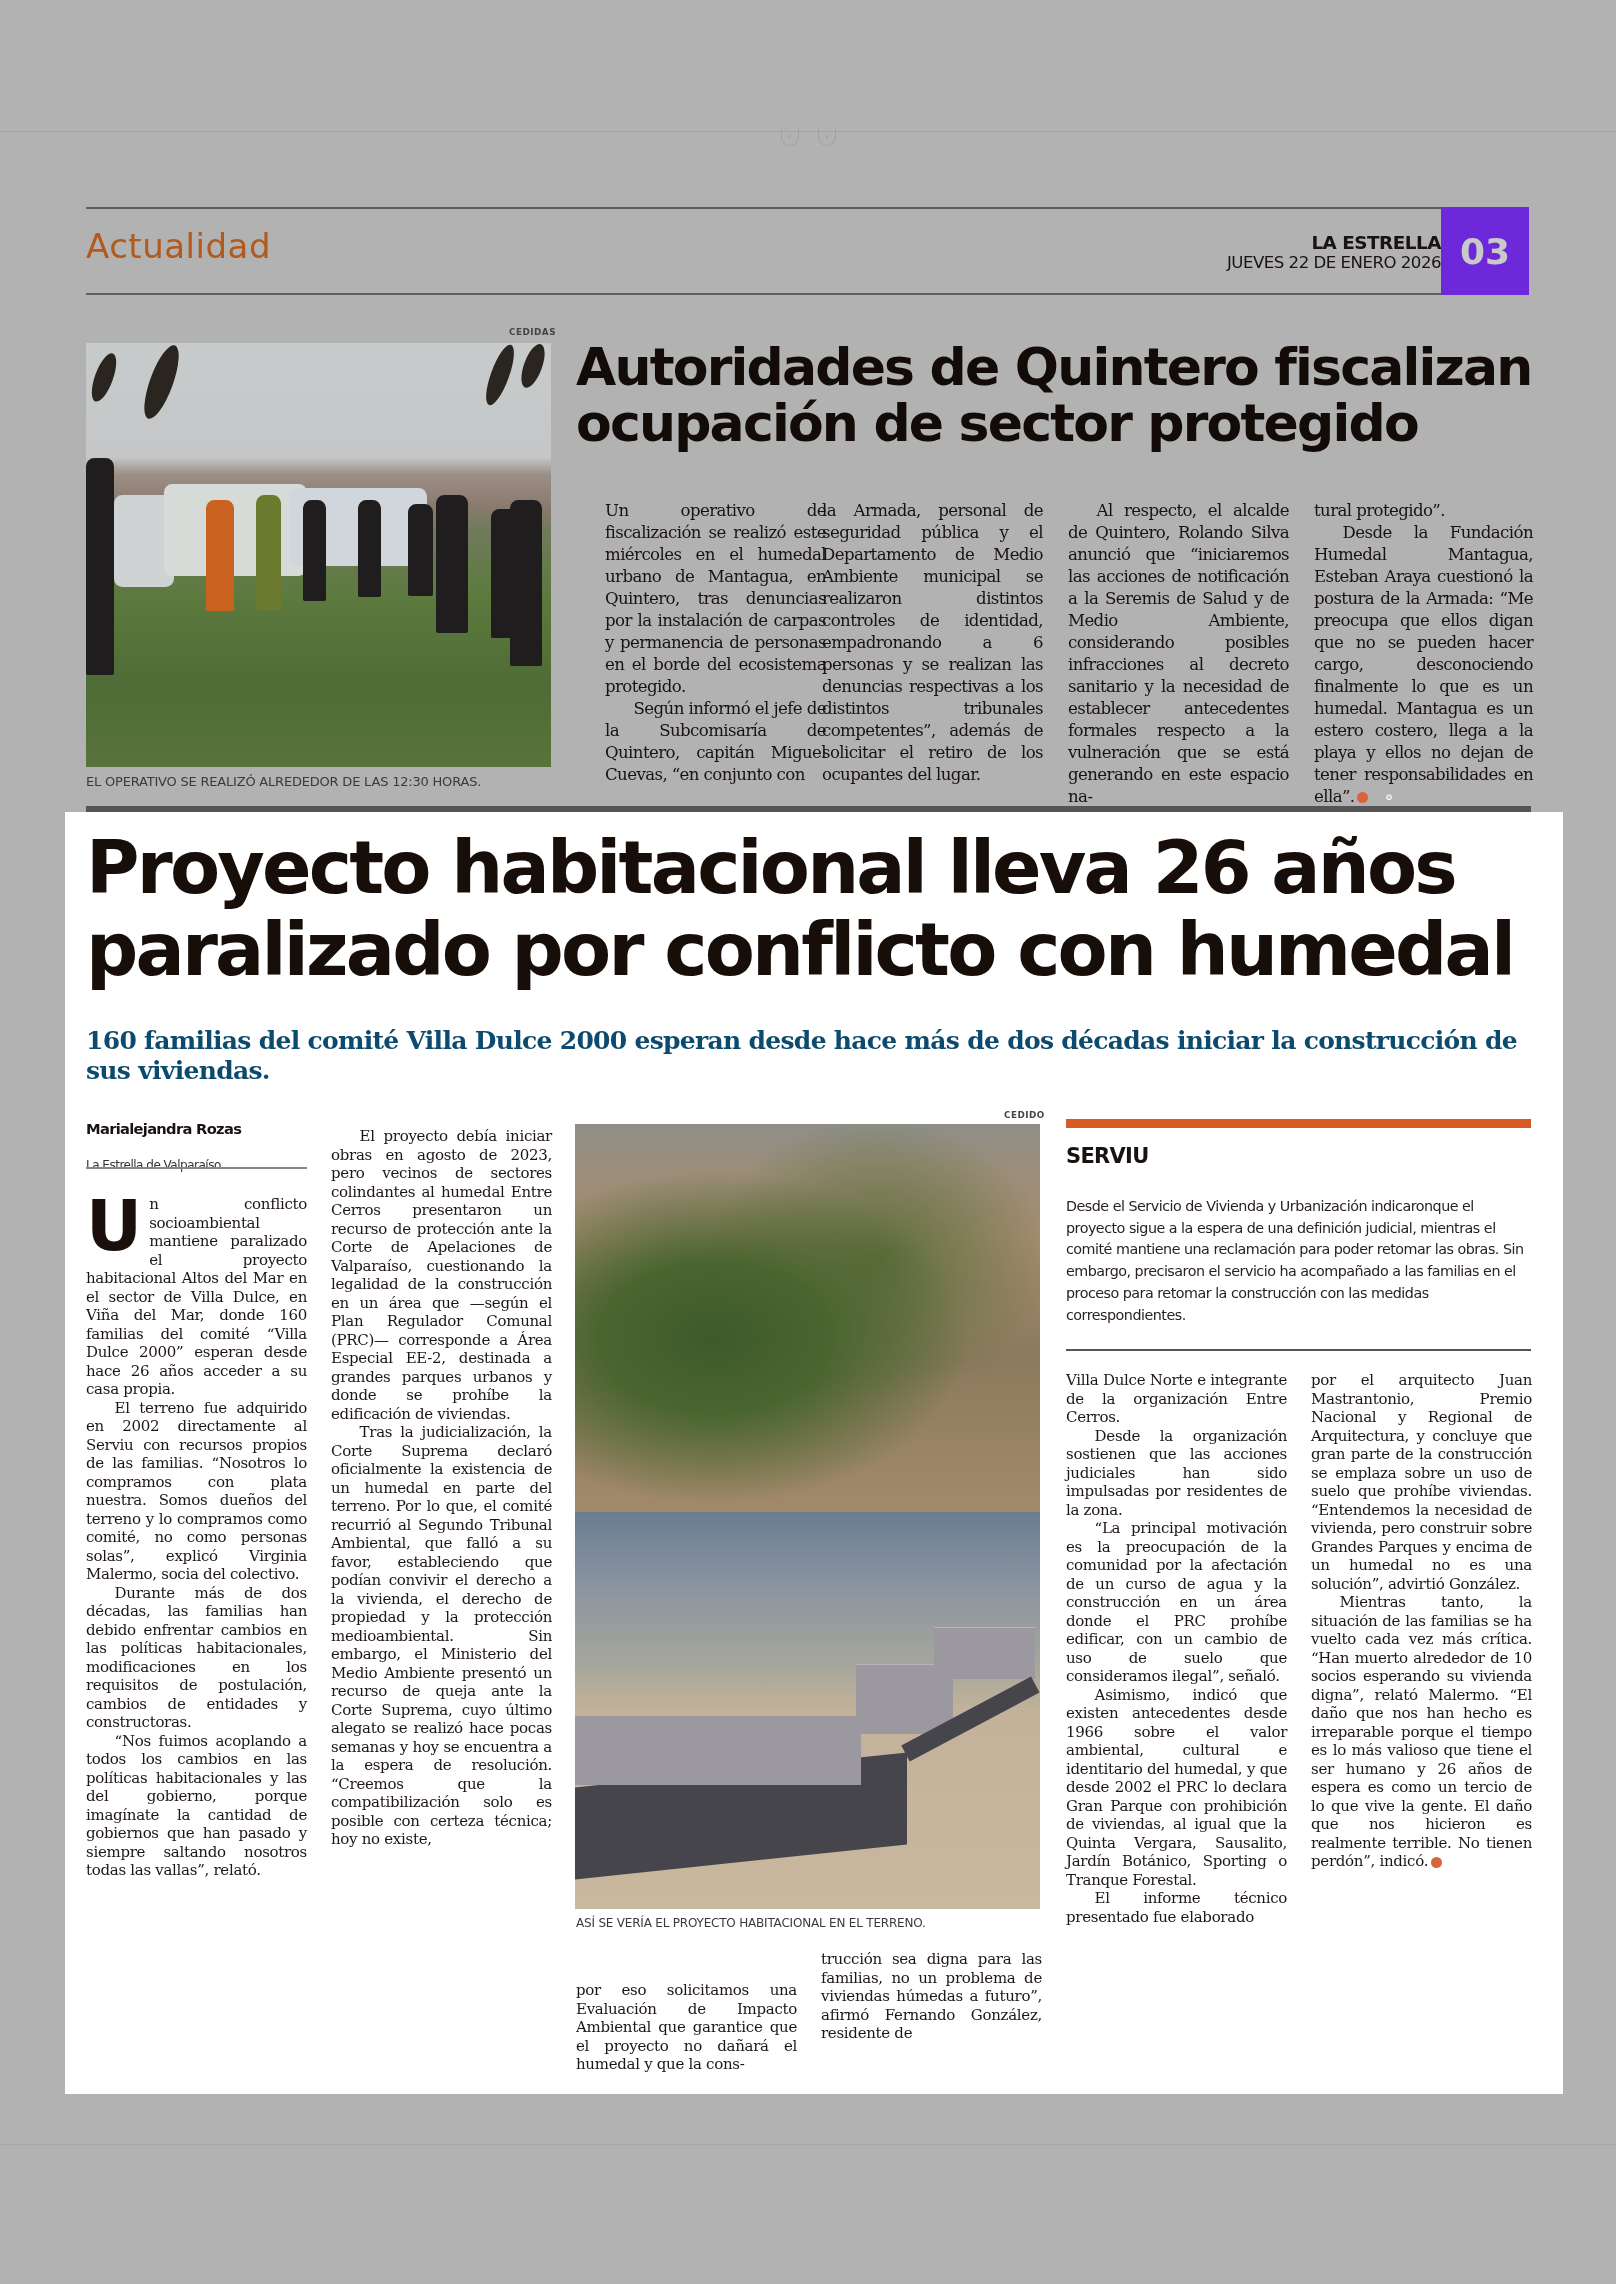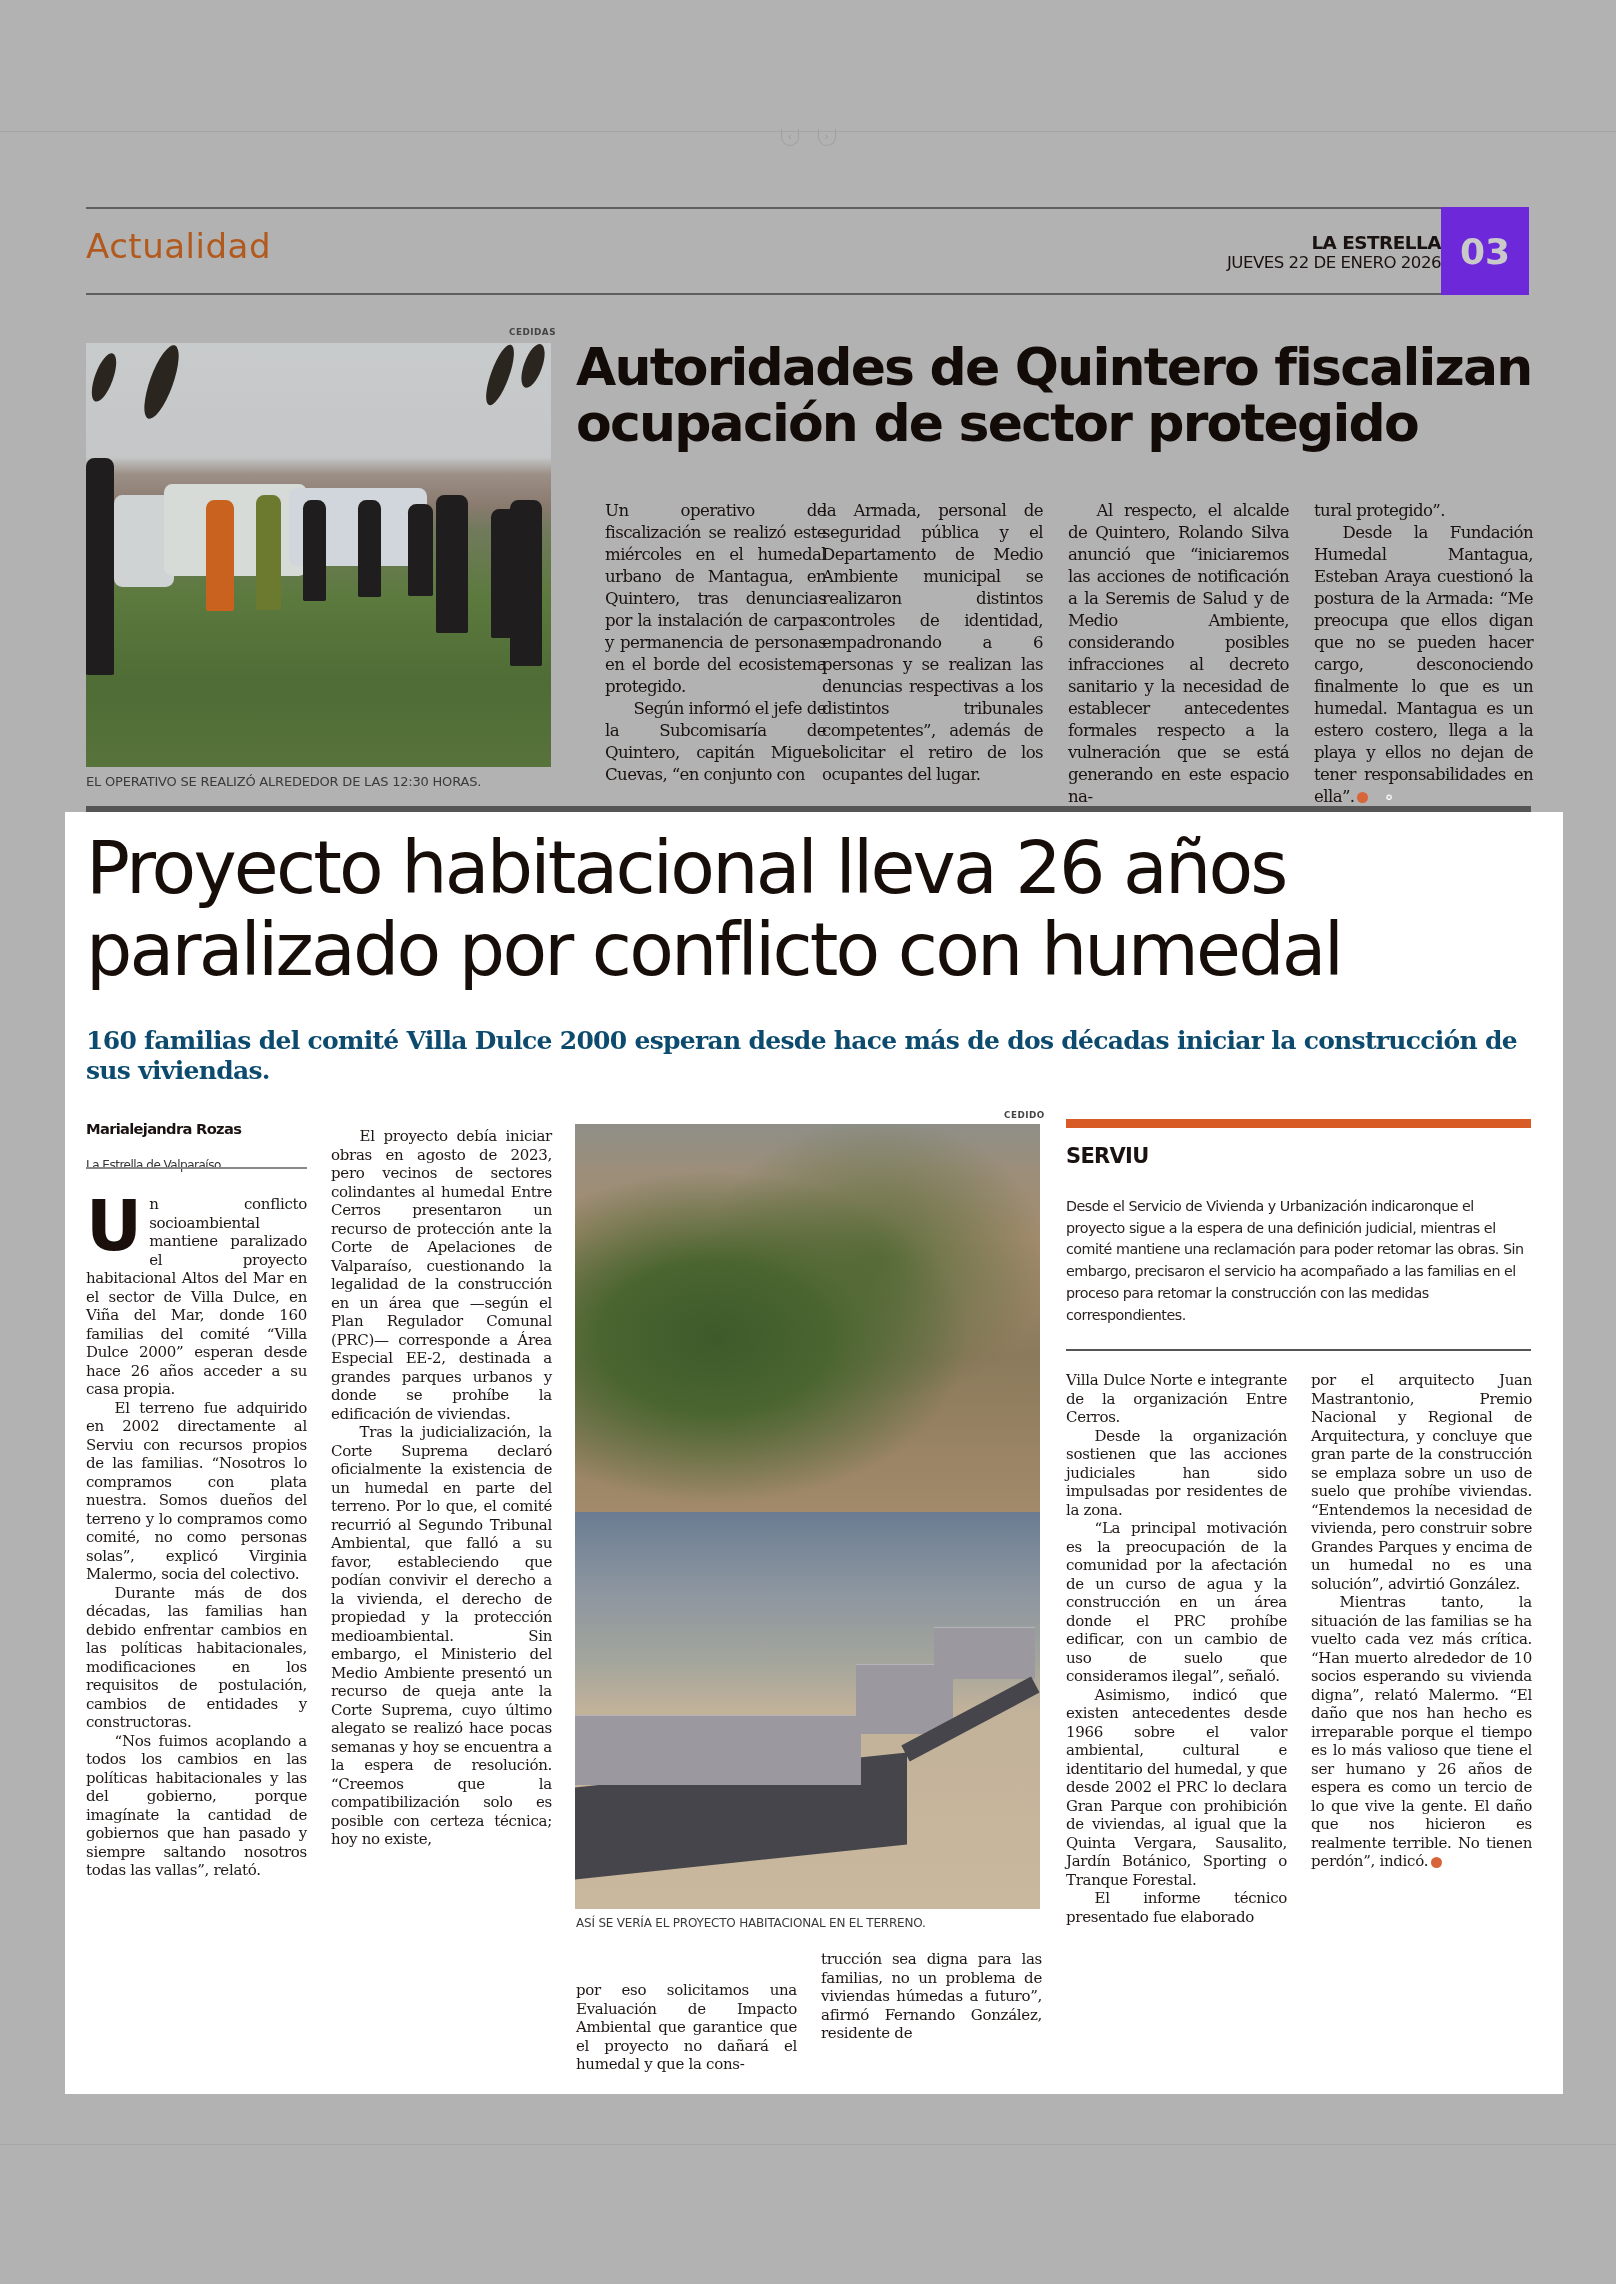--- a/index.html
+++ b/index.html
@@ -39,21 +39,21 @@
   .caption { font-family:"DejaVu Sans", sans-serif; font-size:13px; color:#3a3a3a; letter-spacing:-0.2px; }
   .headline1 { left:576px; top:339px; width:967px; font-family:"DejaVu Sans", sans-serif; font-weight:bold; font-size:52px; line-height:56px; letter-spacing:-1.8px; color:#120b08; }
   .col { position:absolute; font-family:"DejaVu Serif", serif; text-align:justify; hyphens:manual; }
   .col p { margin:0; }
   .col p + p { text-indent:28.6px; }
   .col1-top { font-size:16.6px; line-height:22px; letter-spacing:-0.6px; }
   .top-end-rule { left:86px; top:806px; width:1445px; height:6.4px; background:#555; }
 
   
   .highlight { left:65px; top:812px; width:1498px; height:1282px; background:#ffffff; }
-  .headline2 { left:86px; top:827px; width:1451px; font-family:"DejaVu Sans", sans-serif; font-weight:normal; font-size:73px; line-height:82px; letter-spacing:-2.8px; color:#170e0a; }
+  .headline2 { left:86px; top:827px; width:1451px; font-family:"DejaVu Sans", sans-serif; font-weight:bold; font-size:73px; line-height:82px; letter-spacing:-2.8px; color:#170e0a; }
   .deck { left:86px; top:1026px; width:1451px; font-family:"DejaVu Serif", serif; font-weight:bold; font-size:25px; line-height:29.5px; letter-spacing:-0.7px; color:#0c4a6e; }
   .byline-name { left:86px; top:1120px; font-family:"DejaVu Sans", sans-serif; font-weight:bold; font-size:14.7px; letter-spacing:-0.7px; }
   .byline-org { left:86px; top:1139px; font-family:"DejaVu Sans", sans-serif; font-size:12px; letter-spacing:-0.5px; color:#333;margin-top:19px; }
   .byline-rule { left:86px; top:1167px; width:221px; height:1.8px; background:#888; }
   .body-col { font-size:15px; line-height:18.5px; letter-spacing:-0.3px; color:#1e1614; }
   .dropcap { float:left; font-family:"DejaVu Sans", sans-serif; font-weight:bold; font-size:69px; line-height:57px; margin:2.8px 7.4px 0 0; color:#1a0f0a; }
   .photo2 { left:575px; top:1124px; width:465px; height:785px; overflow:hidden; }
   .photo2 .top-half {
     position:absolute; left:0; top:0; width:100%; height:388px;
     background:

